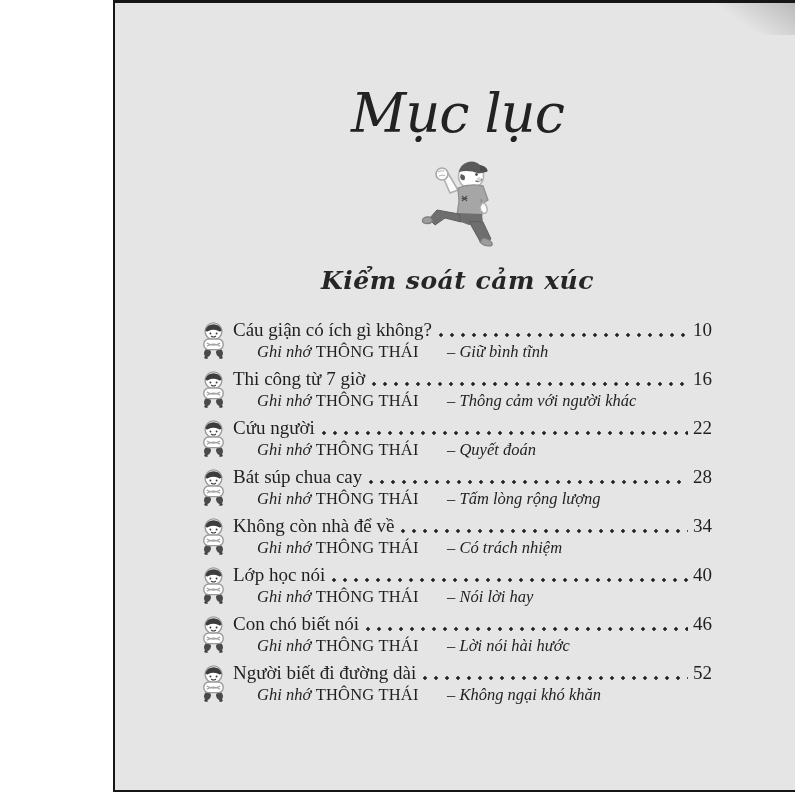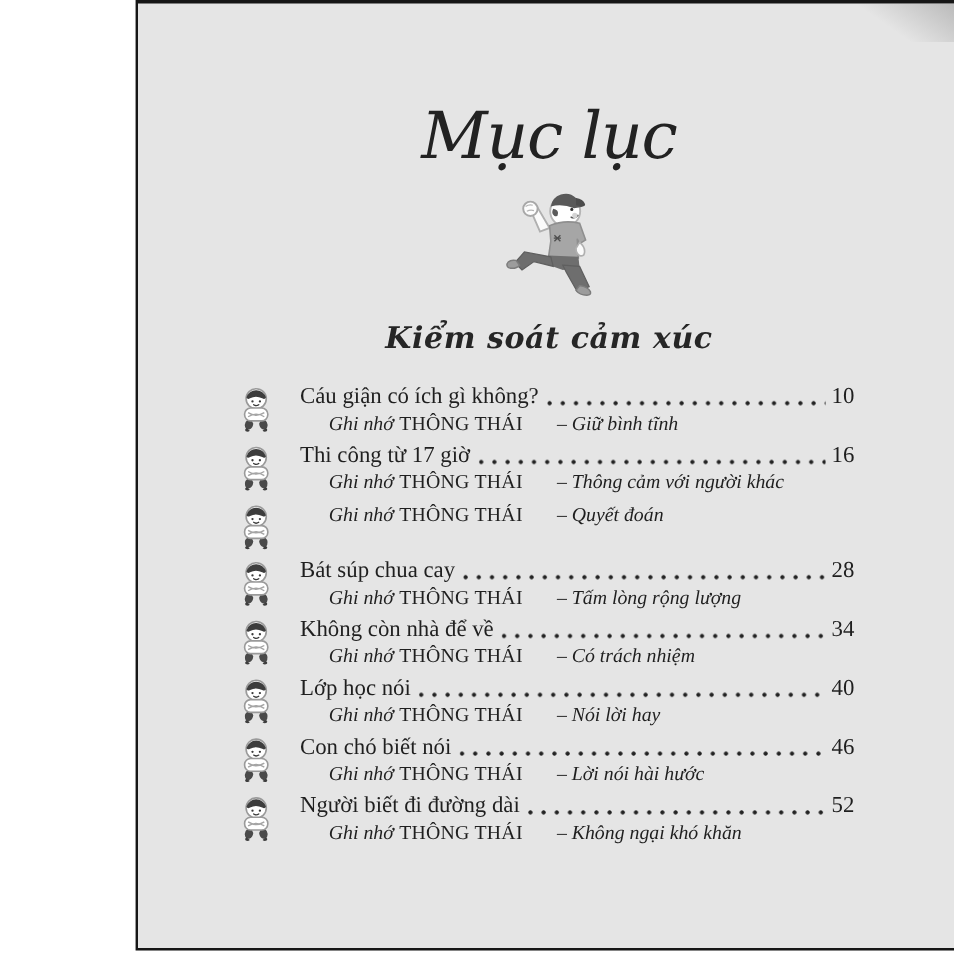--- a/index.html
+++ b/index.html
@@ -30,21 +30,21 @@
   .illustration-wrap svg { width: 102px; height: 94px; }
 
   .section-title {
     margin-top: 14px; text-align: center;
     font-family: "DejaVu Serif", serif; font-style: italic; font-weight: bold;
     font-size: 25px; line-height: 1.1; color: #262626; letter-spacing: 0.5px;
   }
 
   .toc { margin: 24px 88px 0 84px; display: flex; flex-direction: column; gap: 6px; }
 
-  .entry { display: flex; gap: 21px; }
+  .entry { display: flex; gap: 4px; }
   .entry-icon { flex: 0 0 30px; padding-top: 2px; }
   .entry-icon svg { width: 29px; height: 39px; display: block; }
   .entry-body { flex: 1; min-width: 0; }
 
   .title-line { display: flex; align-items: baseline; line-height: 22px; }
   .entry-title { font-size: 19px; white-space: nowrap; }
   .leader {
     flex: 1; height: 4px; align-self: flex-end;
     margin: 0 5px 4px 7px;
     background-image: radial-gradient(circle at 2px 2px, #232323 1.45px, rgba(0,0,0,0) 2px);
@@ -148,21 +148,21 @@
         <circle cx="11.8" cy="12.8" r="1" fill="#3a3a3a"></circle>
         <circle cx="18.2" cy="12.8" r="1" fill="#3a3a3a"></circle>
         <path d="M12.8,15.6 q2.2,1.6 4.4,0" fill="none" stroke="#3a3a3a" stroke-width="1.1" stroke-linecap="round"></path>
 
         <rect x="5" y="18.5" width="20" height="11" rx="5.2" fill="#ffffff" stroke="#9a9a9a" stroke-width="1.4"></rect>
         <path d="M8,22.5 q7,4.5 14,0 M8,26 q7,-4.5 14,0" fill="none" stroke="#a5a5a5" stroke-width="1.2"></path>
       </svg>
     </span>
     <div class="entry-body">
       <div class="title-line">
-        <span class="entry-title">Thi công từ 17 giờ</span>
+        <span class="entry-title">Thi công từ 7 giờ</span>
         <span class="leader"></span>
         <span class="page-num">16</span>
       </div>
       <div class="sub-line">
         <span class="memo-prefix">Ghi nhớ</span><span class="memo-label">THÔNG THÁI</span><span class="memo-note">– Thông cảm với người khác</span>
       </div>
     </div>
   </div>
 
   <div class="entry">
@@ -178,20 +178,25 @@
         <path d="M6.6,9.5 a8.7,8.7 0 0 1 16.8,0 q-1,2 -3.2,0.6 q-5.5,-2.6 -10.5,0 q-2.2,1.3 -3.1,-0.6 Z" fill="#3d3d3d"></path>
         <circle cx="11.8" cy="12.8" r="1" fill="#3a3a3a"></circle>
         <circle cx="18.2" cy="12.8" r="1" fill="#3a3a3a"></circle>
         <path d="M12.8,15.6 q2.2,1.6 4.4,0" fill="none" stroke="#3a3a3a" stroke-width="1.1" stroke-linecap="round"></path>
 
         <rect x="5" y="18.5" width="20" height="11" rx="5.2" fill="#ffffff" stroke="#9a9a9a" stroke-width="1.4"></rect>
         <path d="M8,22.5 q7,4.5 14,0 M8,26 q7,-4.5 14,0" fill="none" stroke="#a5a5a5" stroke-width="1.2"></path>
       </svg>
     </span>
     <div class="entry-body">
+      <div class="title-line">
+        <span class="entry-title">Cứu người</span>
+        <span class="leader"></span>
+        <span class="page-num">22</span>
+      </div>
       <div class="sub-line">
         <span class="memo-prefix">Ghi nhớ</span><span class="memo-label">THÔNG THÁI</span><span class="memo-note">– Quyết đoán</span>
       </div>
     </div>
   </div>
 
   <div class="entry">
     <span class="entry-icon">
       <svg viewBox="0 0 30 40" xmlns="http://www.w3.org/2000/svg">
 

